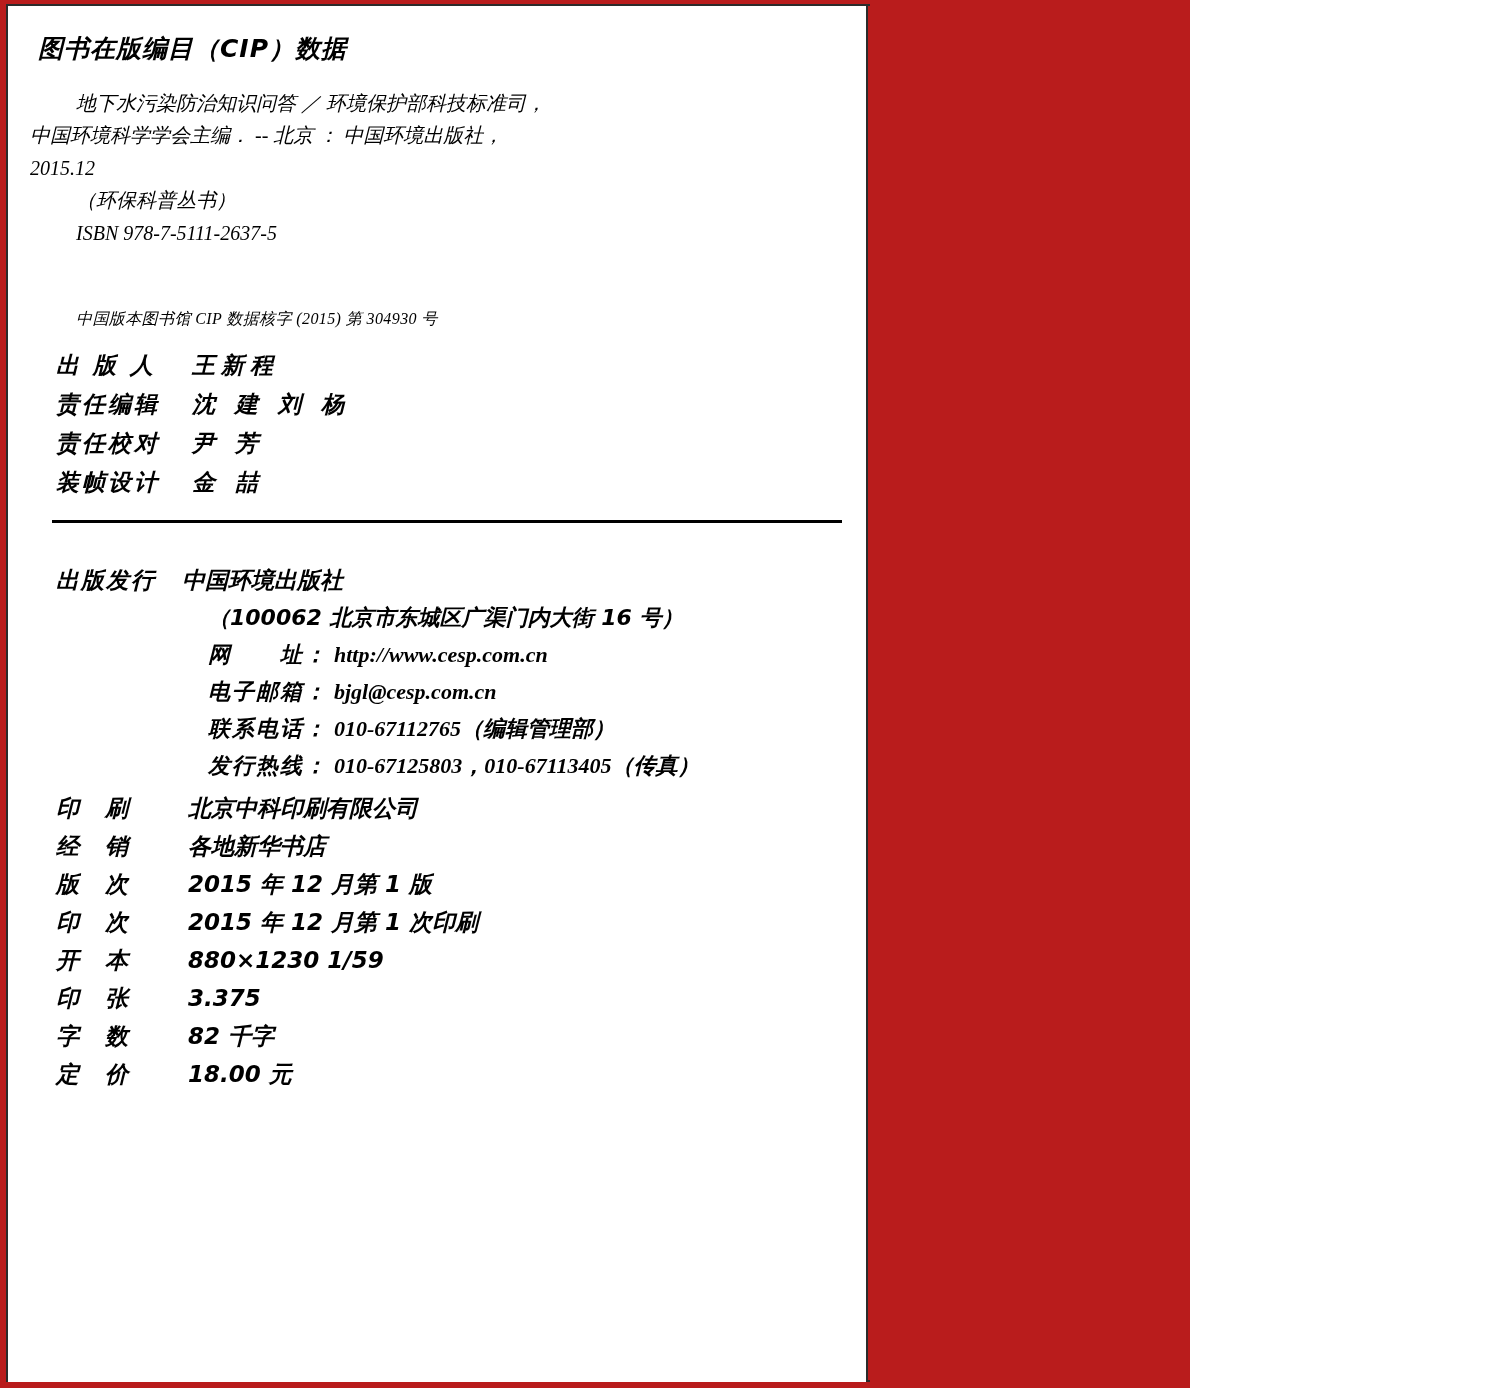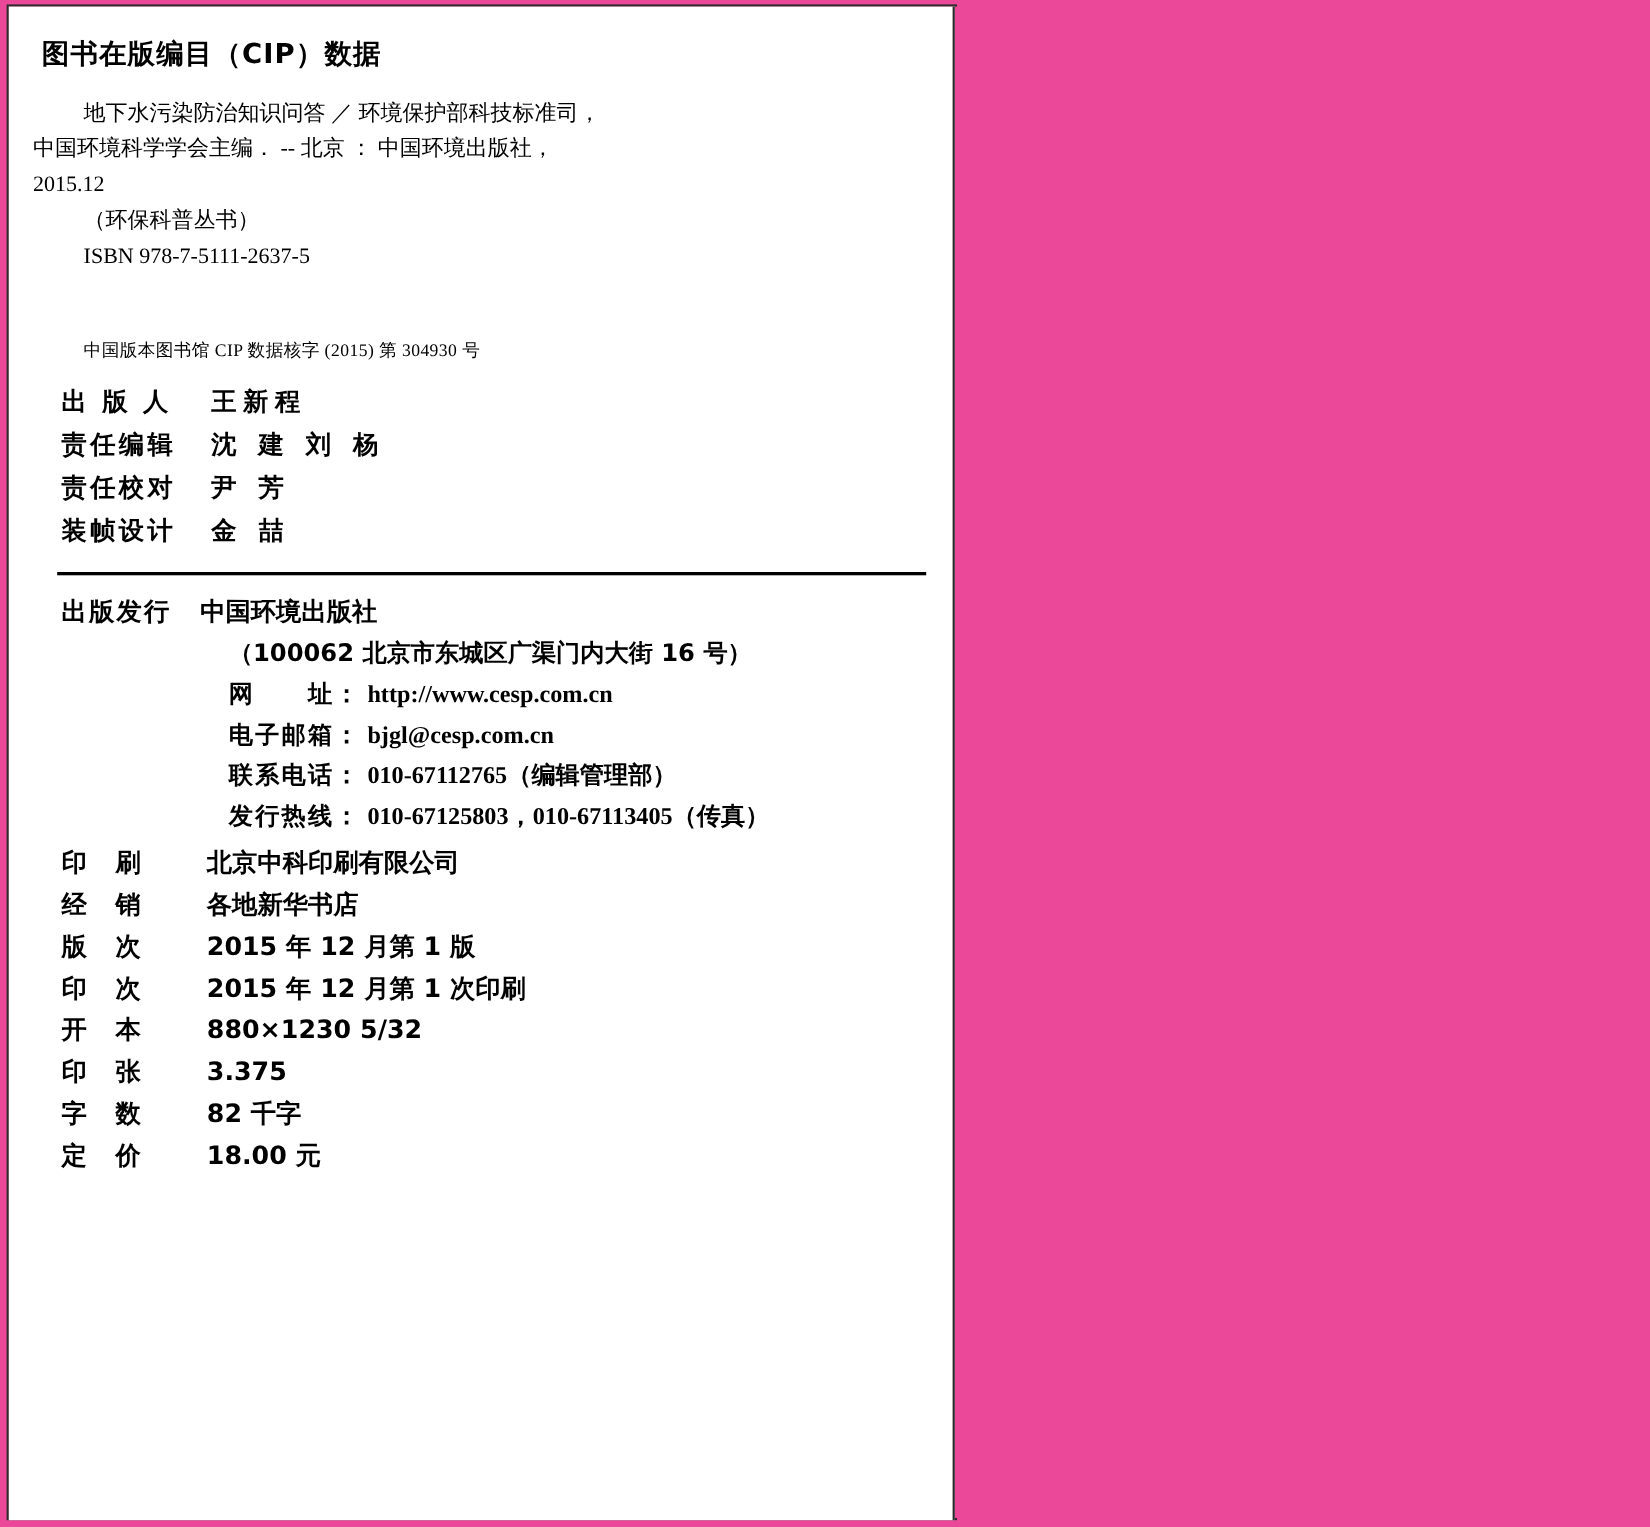--- a/index.html
+++ b/index.html
@@ -9,23 +9,24 @@
   }
   body {
     width: 1500px;
     height: 1388px;
     font-family: "Liberation Serif", "DejaVu Serif", serif;
     color: #000000;
     overflow: hidden;
   }
   .page {
     position: relative;
-    width: 1500px;
+    width: 1190px;
     height: 1388px;
-    background: #ec4899;
+    background: #b91c1c;
+    font-style: italic;
   }
   
   .sheet {
     position: absolute;
     left: 8px;
     top: 6px;
     width: 860px;
     height: 1376px;
     background: #ffffff;
     border-right: 2px solid #2b2b2b;
@@ -125,20 +126,21 @@
     font-family: "DejaVu Sans", "Liberation Sans", sans-serif;
     font-weight: bold;
     width: 126px;
     letter-spacing: 2px;
     white-space: nowrap;
   }
   .pub-value {
     font-family: "DejaVu Sans", "Liberation Sans", sans-serif;
     font-weight: bold;
     white-space: nowrap;
+    margin-top: 24px;
   }
   .pub-sub {
     margin: 0 0 7px 178px;
     font-family: "DejaVu Sans", "Liberation Sans", sans-serif;
     font-weight: bold;
     font-size: 22px;
     white-space: nowrap;
   }
   .pub-sub .sub-label {
     display: inline-block;
@@ -250,21 +252,21 @@
       <div class="spec-row">
         <span class="spec-label">版次</span>
         <span class="spec-value">2015 年 12 月第 1 版</span>
       </div>
       <div class="spec-row">
         <span class="spec-label">印次</span>
         <span class="spec-value">2015 年 12 月第 1 次印刷</span>
       </div>
       <div class="spec-row">
         <span class="spec-label">开本</span>
-        <span class="spec-value">880×1230 5/32</span>
+        <span class="spec-value">880×1230 1/59</span>
       </div>
       <div class="spec-row">
         <span class="spec-label">印张</span>
         <span class="spec-value">3.375</span>
       </div>
       <div class="spec-row">
         <span class="spec-label">字数</span>
         <span class="spec-value">82 千字</span>
       </div>
       <div class="spec-row">

